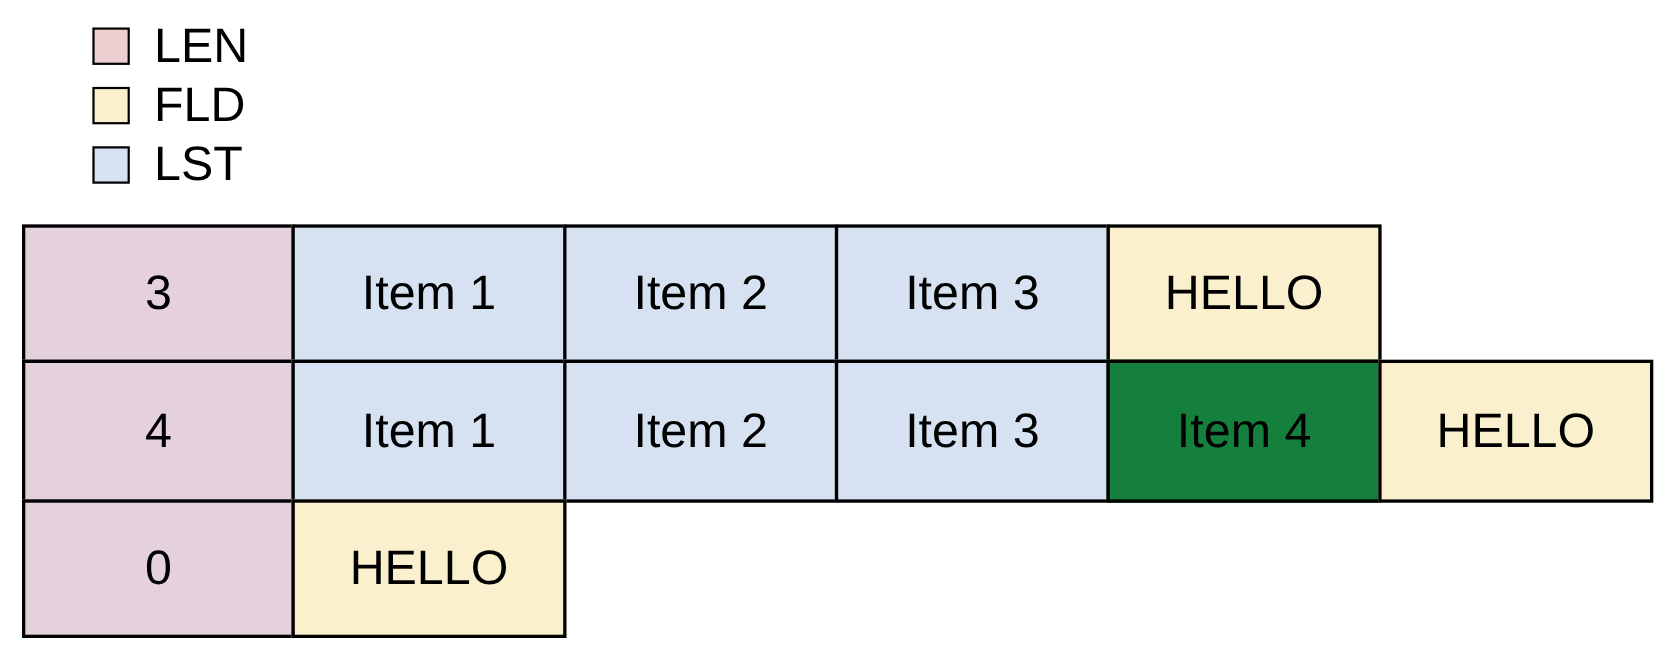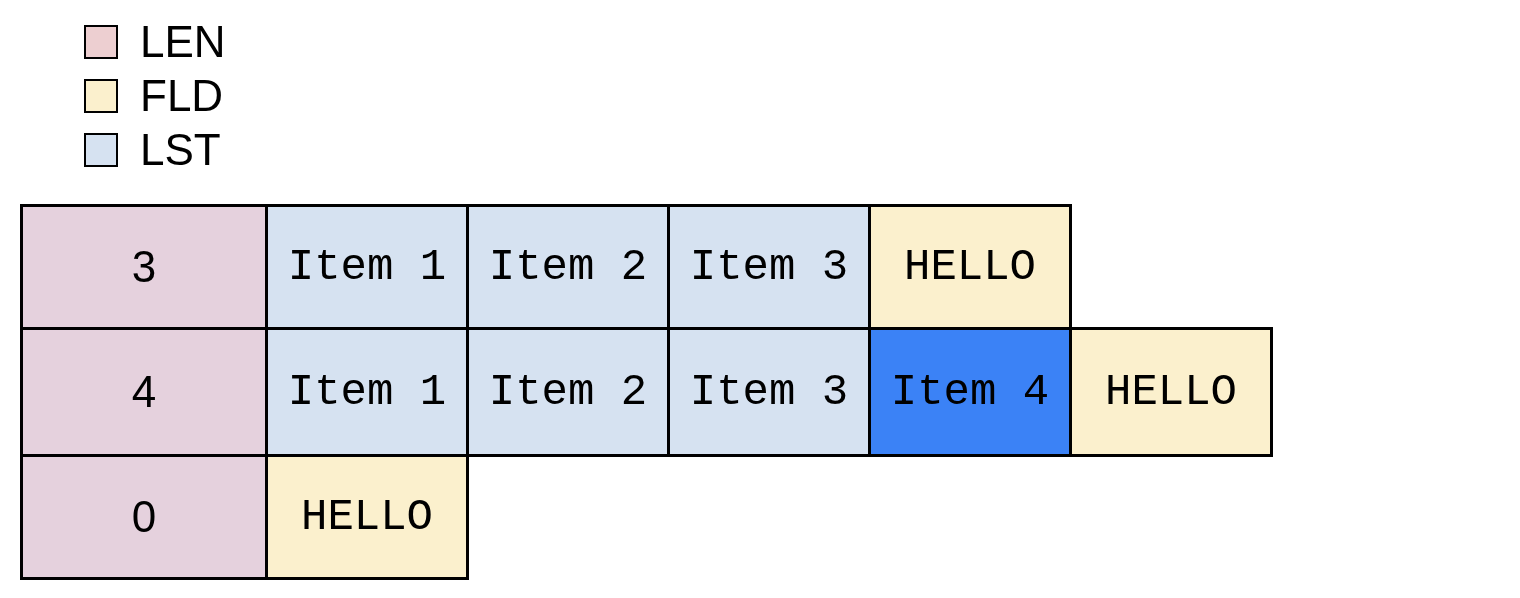--- a/index.html
+++ b/index.html
@@ -67,21 +67,21 @@
     box-sizing: border-box;
     border: 3px solid #000000;
     display: flex;
     align-items: center;
     justify-content: center;
     font-size: 44px;
     line-height: 1;
   }
   .cell + .cell { margin-left: -3px; }
   .cell-len { width: 248px; }
-  .cell-std { width: 204px; font-family: Liberation Mono, monospace; }
+  .cell-std { width: 250px; }
 </style>
 </head>
 <body>
 
 <div class="legend">
   <div class="legend-item">
     <span class="swatch" style="background-color: rgb(237, 207, 209);"></span>
     <span class="legend-label">LEN</span>
   </div>
   <div class="legend-item">
@@ -100,20 +100,20 @@
       <div class="cell cell-std" style="background-color: rgb(214, 226, 241); border-color: rgb(0, 0, 0);">Item 1</div>
       <div class="cell cell-std" style="background-color: rgb(214, 226, 241); border-color: rgb(0, 0, 0);">Item 2</div>
       <div class="cell cell-std" style="background-color: rgb(214, 226, 241); border-color: rgb(0, 0, 0);">Item 3</div>
       <div class="cell cell-std" style="background-color: rgb(251, 240, 205); border-color: rgb(0, 0, 0);">HELLO</div>
     </div>
     <div class="row row2">
       <div class="cell cell-len" style="background-color: rgb(229, 209, 221); border-color: rgb(0, 0, 0);">4</div>
       <div class="cell cell-std" style="background-color: rgb(214, 226, 241); border-color: rgb(0, 0, 0);">Item 1</div>
       <div class="cell cell-std" style="background-color: rgb(214, 226, 241); border-color: rgb(0, 0, 0);">Item 2</div>
       <div class="cell cell-std" style="background-color: rgb(214, 226, 241); border-color: rgb(0, 0, 0);">Item 3</div>
-      <div class="cell cell-std" style="background-color: #3b82f6; border-color: rgb(0, 0, 0); text-align: center;">Item 4</div>
+      <div class="cell cell-std" style="background-color: #15803d; border-color: rgb(0, 0, 0); text-align: center;">Item 4</div>
       <div class="cell cell-std" style="background-color: rgb(251, 240, 205); border-color: rgb(0, 0, 0);">HELLO</div>
     </div>
     <div class="row row3">
       <div class="cell cell-len" style="background-color: rgb(229, 209, 221); border-color: rgb(0, 0, 0);">0</div>
       <div class="cell cell-std" style="background-color: rgb(251, 240, 205); border-color: rgb(0, 0, 0);">HELLO</div>
     </div>
   </div>
 
 </body></html>

